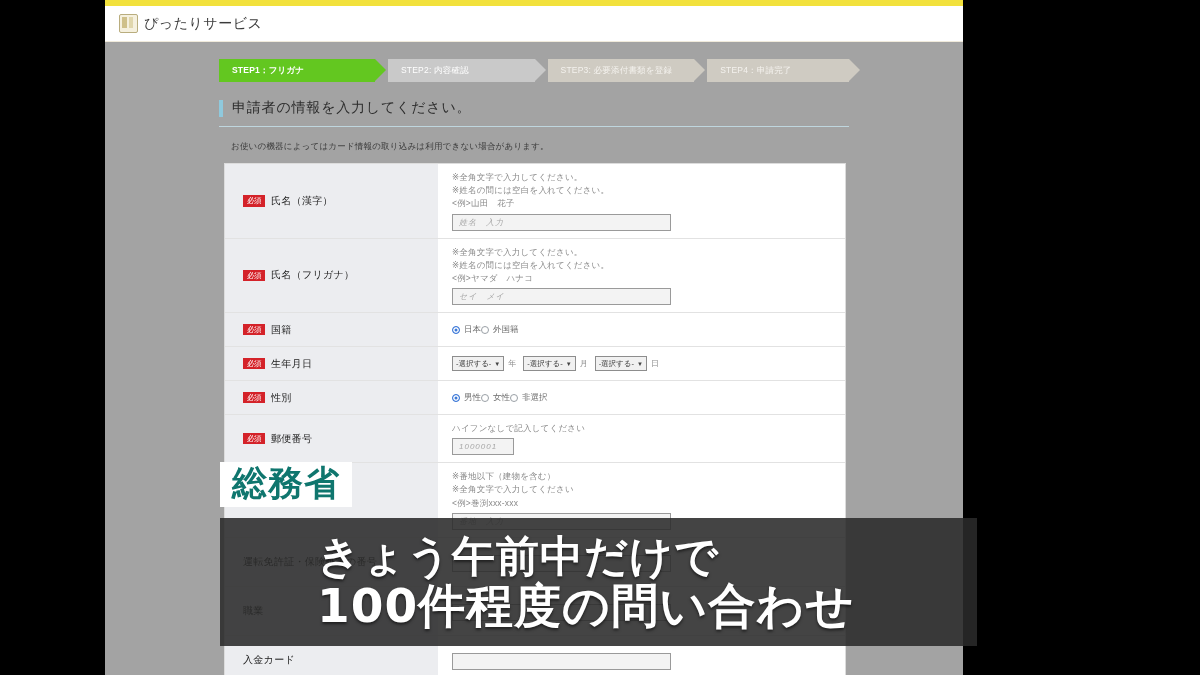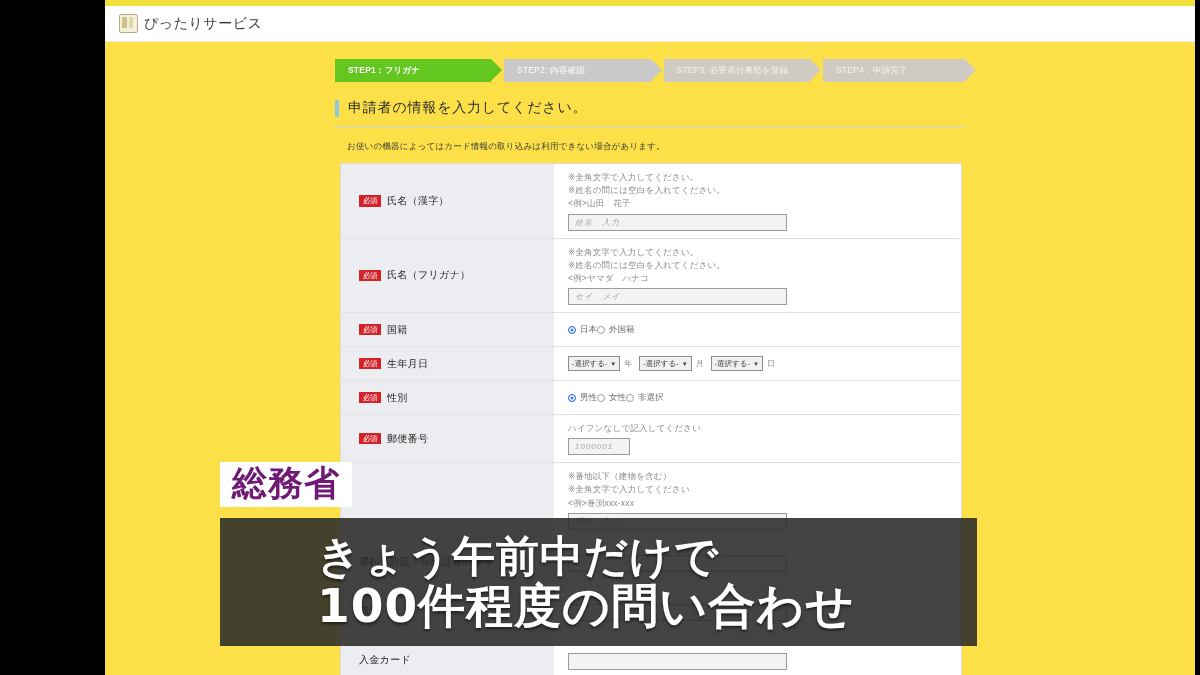--- a/index.html
+++ b/index.html
@@ -3,22 +3,22 @@
 <meta charset="utf-8">
 <style>
   html,body{margin:0;padding:0;}
   body{
     width:1200px;height:675px;overflow:hidden;
     background:#000;
     font-family:"Liberation Sans","DejaVu Sans",sans-serif;
     position:relative;
   }
   .screen{
-    position:absolute;left:105px;top:0;width:1090px;height:675px;
-    background:#fde047;overflow:hidden;
+    position:absolute;left:105px;top:0;width:858px;height:675px;
+    background:#a3a3a3;overflow:hidden;
   }
   
   .topbar{height:6px;background:#f2e13c;}
   .siteheader{
     height:35px;background:#ffffff;display:flex;align-items:center;
     padding-left:14px;border-bottom:1px solid #f0eadb;
   }
   .logo-mark{
     width:17px;height:17px;margin-right:6px;flex:0 0 auto;
     background:#f5f0de;border:1px solid #b9ad7e;border-radius:2px;
@@ -111,21 +111,21 @@
     padding:0 3px;box-sizing:border-box;
   }
   .sel .caret{margin-left:3px;font-size:6px;color:#444;}
   .unit{font-size:8px;color:#8c8c8c;margin:0 5px 0 2px;}
 
   
   .org-tag{
     position:absolute;left:220px;top:462px;background:#ffffff;
     padding:3px 12px 5px 12px;
     font-family:"DejaVu Sans","Liberation Sans",sans-serif;
-    font-size:35px;font-weight:bold;color:#701a75;letter-spacing:1px;
+    font-size:35px;font-weight:bold;color:#0f766e;letter-spacing:1px;
     line-height:1.05;z-index:30;
   }
   .caption{
     position:absolute;left:220px;top:518px;width:757px;height:128px;
     background:rgba(42,42,42,.88);z-index:25;
     display:flex;flex-direction:column;justify-content:center;
     padding-left:97px;box-sizing:border-box;
   }
   .caption-line{
     font-family:"DejaVu Sans","Liberation Sans",sans-serif;

